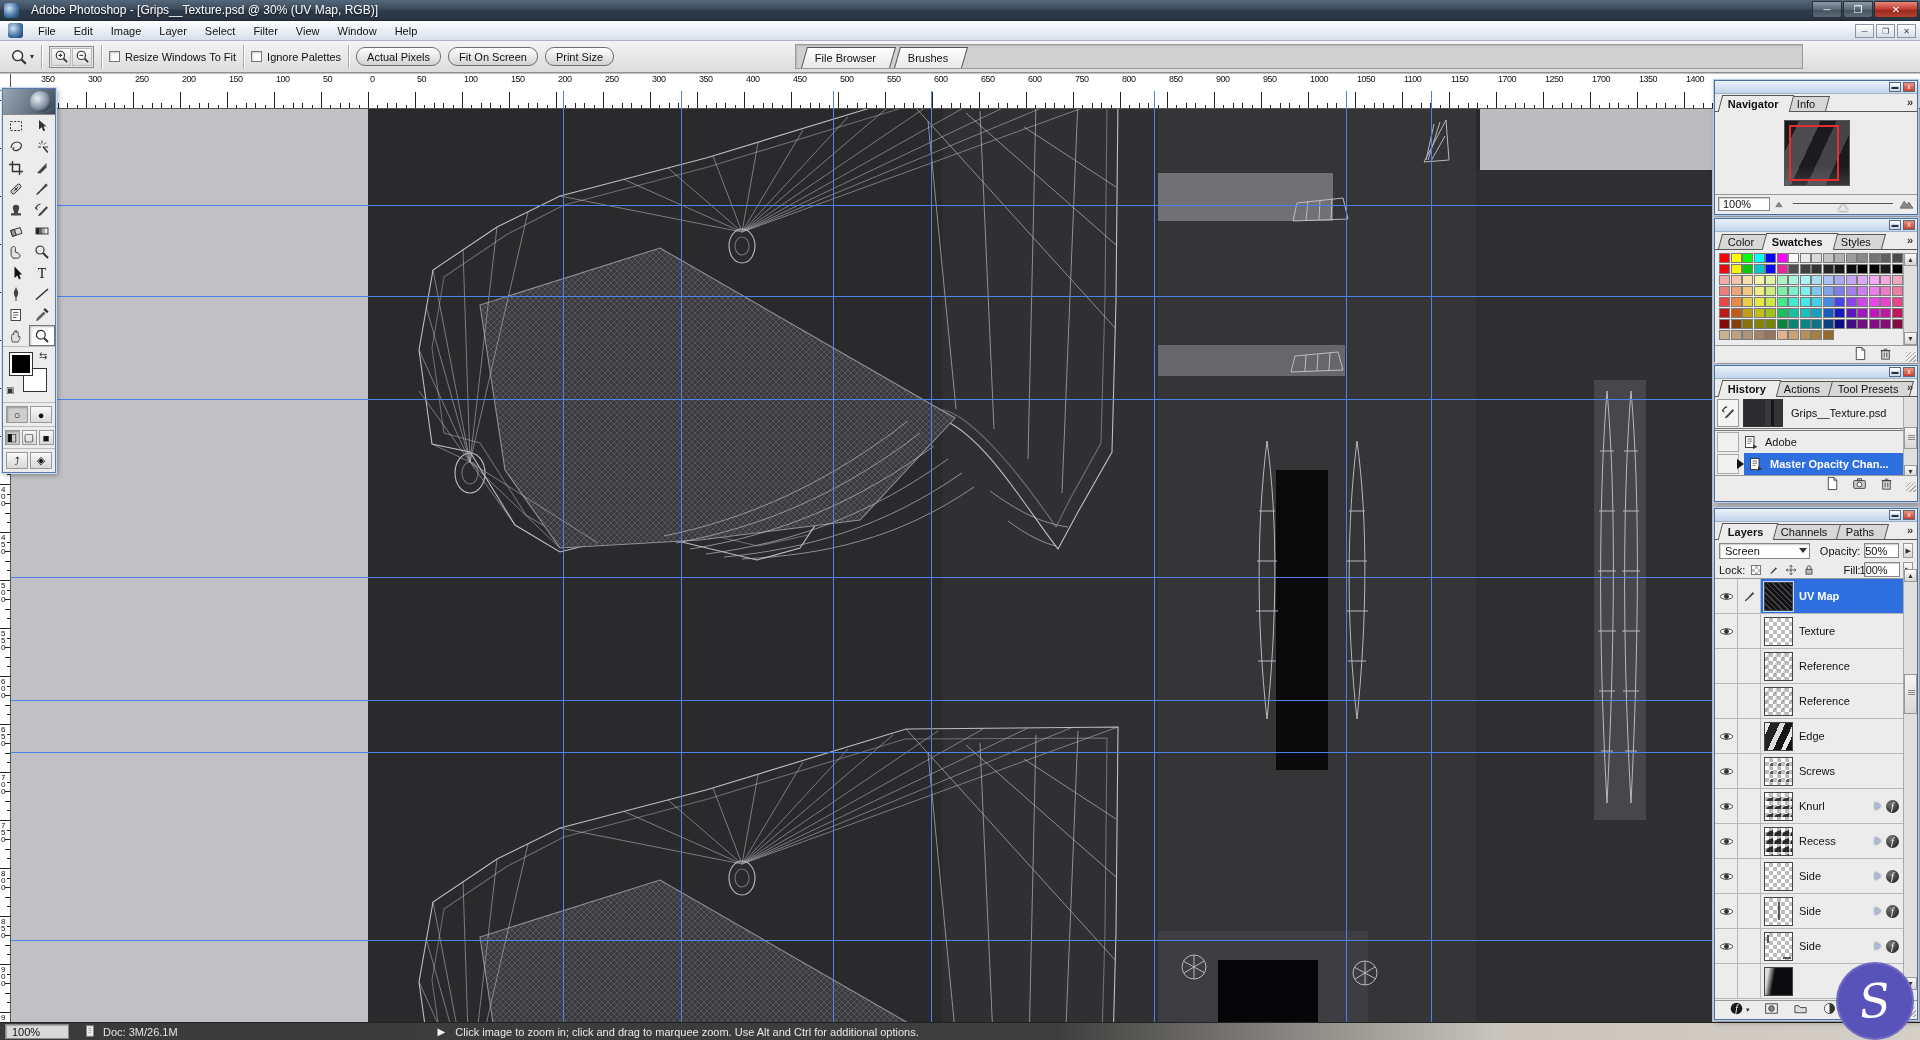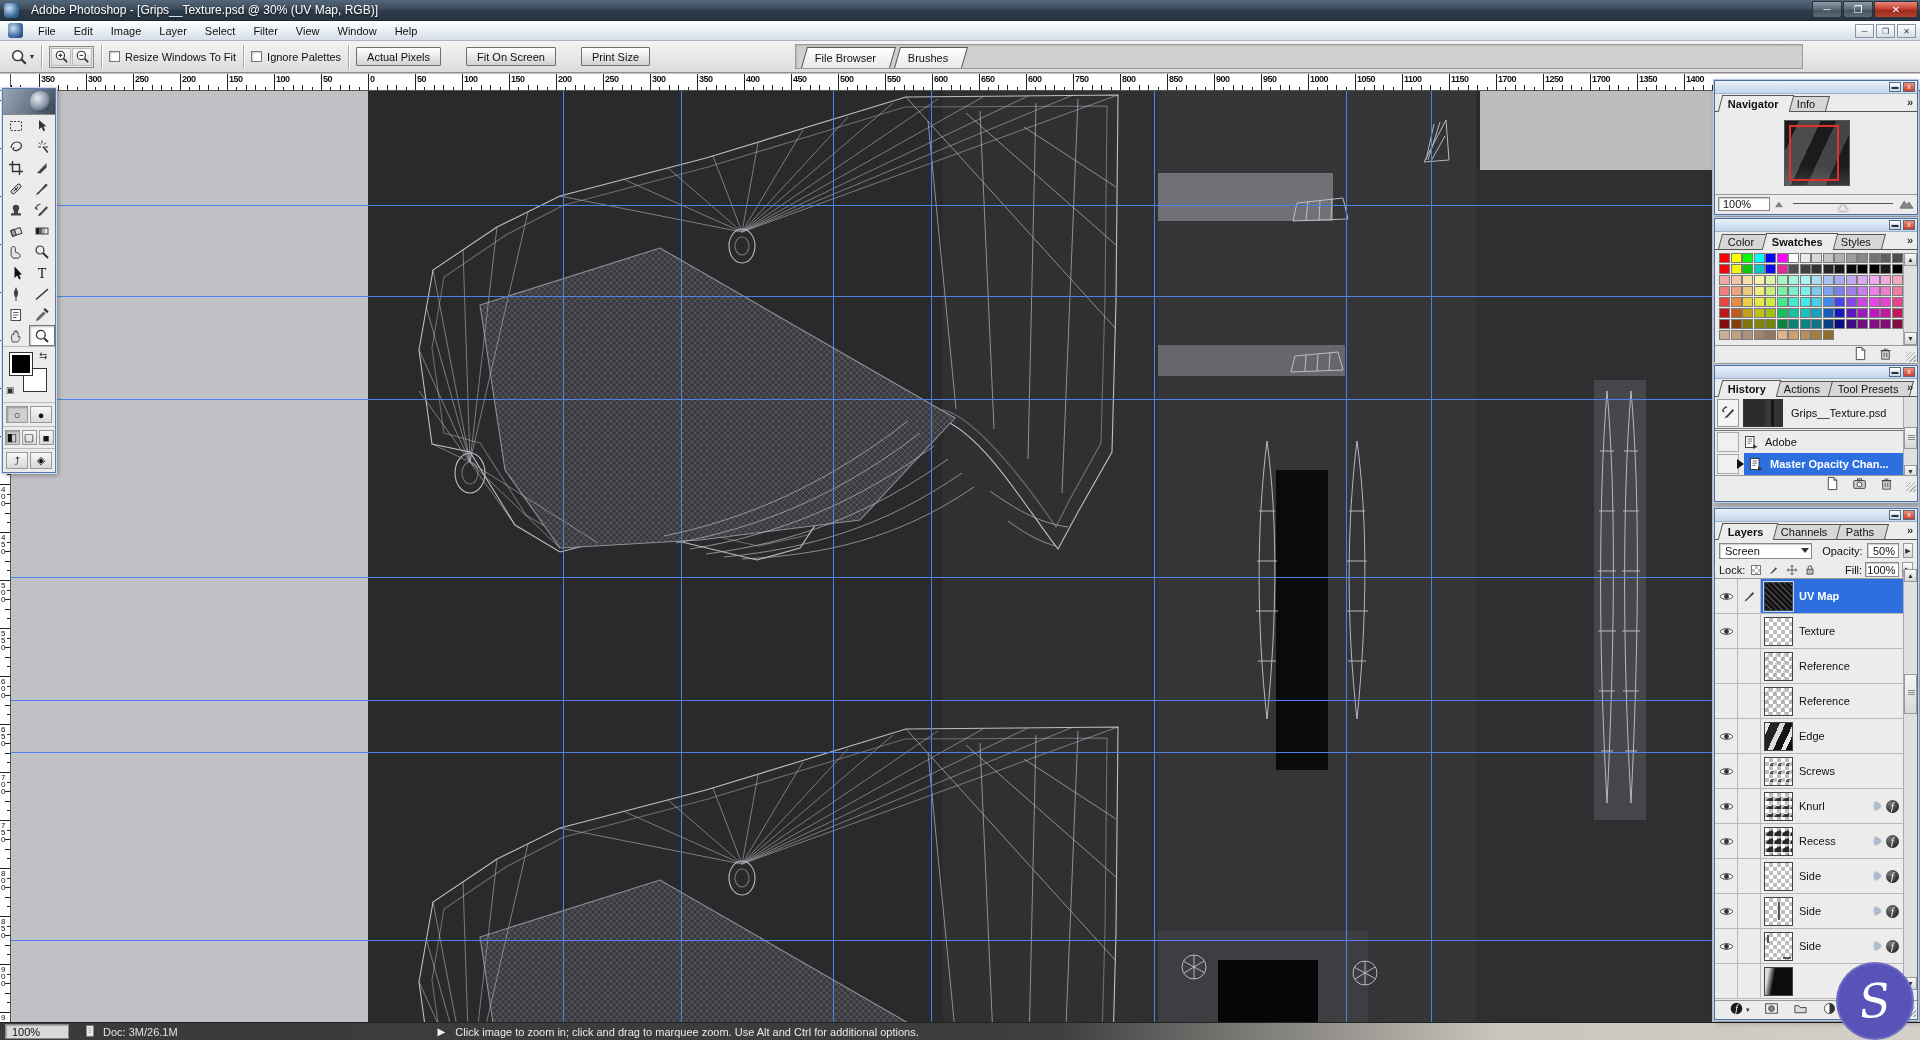--- a/index.html
+++ b/index.html
@@ -31,37 +31,37 @@
   .mitem{padding:2px 9px;color:#111;}
   .childbtns{position:absolute;right:4px;top:24px;display:flex;gap:2px;}
   .cbtn{width:19px;height:14px;border:1px solid #8a94a2;background:linear-gradient(#fff,#d8dee8);
     font-size:8px;display:flex;align-items:center;justify-content:center;color:#345;}
 
   
   .optionsbar{left:0;top:41px;width:1920px;height:32px;
     background:linear-gradient(#f4f4f4,#dcdcdc);border-bottom:1px solid #8e8e8e;
     display:flex;align-items:center;}
   .osep{width:1px;height:24px;background:#aaa;margin:0 7px;box-shadow:1px 0 0 #fff;}
-  .obtn{height:19px;border:1px solid #6e6e6e;border-radius:1px;padding:8px 10px;
-    background:linear-gradient(#ffffff,#d2d2d2);display:flex;align-items:center;margin-right:25px;}
+  .obtn{height:19px;border:1px solid #6e6e6e;border-radius:9px;padding:8px 10px;
+    background:linear-gradient(#ffffff,#d2d2d2);display:flex;align-items:center;margin-right:7px;}
   .ocheck{display:flex;align-items:center;gap:5px;}
   .cbox{width:11px;height:11px;border:1px solid #777;background:#fff;box-shadow:inset 1px 1px 2px #ccc;}
   .zgroup{display:flex;border:1px solid #888;background:#e6e6e6;padding:1px;gap:1px;}
   .zbtn{width:20px;height:18px;display:flex;align-items:center;justify-content:center;background:linear-gradient(#fafafa,#dcdcdc);border:1px solid #bbb;}
   .well{position:absolute;left:795px;top:3px;width:1008px;height:25px;
     background:#d0d0d0;border:1px solid #9a9a9a;box-shadow:inset 1px 1px 2px #b5b5b5;
     display:flex;align-items:flex-end;padding-left:8px;}
   .welltab{position:relative;height:21px;padding:0 16px 0 10px;border:1px solid #555;border-bottom:none;
     background:linear-gradient(#ffffff,#e8e8e8);transform:skewX(-16deg);margin-right:4px;
     display:flex;align-items:center;}
   .welltab>span{transform:skewX(16deg);display:block;}
 
   
   .pasteboard{left:11px;top:73px;width:1909px;height:949px;background:#c1c1c5;}
-  .hruler{left:11px;top:74px;width:1909px;height:17px;background:#fff;border-bottom:1px solid #555;overflow:hidden;font-weight:bold;}
+  .hruler{left:11px;top:74px;width:1909px;height:35px;background:#fff;border-bottom:1px solid #555;overflow:hidden;}
   .vruler{left:0;top:91px;width:11px;height:931px;background:#fff;border-right:1px solid #555;overflow:hidden;}
   .rcorner{left:0;top:74px;width:11px;height:17px;background:#fff;border-bottom:1px solid #555;border-right:1px solid #555;}
   .htick{position:absolute;bottom:0;width:1px;background:#222;}
   .hlab{position:absolute;top:0;font-size:9px;color:#111;letter-spacing:-0.5px;}
   .vtick{position:absolute;right:0;height:1px;background:#222;}
   .vlab{position:absolute;left:1px;font-size:8px;line-height:7px;color:#111;}
   .canvas-wrap{left:368px;top:91px;width:1344px;height:931px;background:#2a2a2c;}
   .guide-v{position:absolute;top:91px;height:931px;width:1px;z-index:4;}
   .guide-h{position:absolute;left:11px;width:1701px;height:1px;z-index:4;}
 
@@ -149,21 +149,21 @@
   .hrow .hmain{flex:1;height:22px;display:flex;align-items:center;gap:6px;padding-left:4px;}
   .hrow.selected .hmain{background:#2e6fe0;color:#fff;font-weight:bold;}
   .hptr{width:0;height:0;border-top:5px solid transparent;border-bottom:5px solid transparent;border-left:7px solid #111;margin-left:-2px;background:transparent;}
 
   
   .blendrow{display:flex;align-items:center;height:21px;padding:0 4px;gap:4px;}
   .blendbox{width:104px;height:16px;background:#fff;border:1px solid #888;box-shadow:inset 1px 1px 1px #ccc;
     display:flex;align-items:center;justify-content:space-between;padding:0 2px 0 5px;}
   .ddarrow{width:0;height:0;border-left:4px solid transparent;border-right:4px solid transparent;border-top:5px solid #333;}
   .valbox{width:36px;height:15px;background:#fff;border:1px solid #888;box-shadow:inset 1px 1px 1px #ccc;
-    display:flex;align-items:center;justify-content:flex-end;padding-right:3px;}
+    display:flex;align-items:center;justify-content:flex-end;padding-right:11px;}
   .spin{width:11px;height:15px;border:1px solid #999;background:linear-gradient(#fafafa,#d8d8d8);font-size:7px;
     display:flex;align-items:center;justify-content:center;color:#333;}
   .lockrow{display:flex;align-items:center;height:18px;padding:0 4px;gap:3px;border-bottom:1px solid #999;}
   .lockico{width:16px;height:14px;display:flex;align-items:center;justify-content:center;}
   .minichecker{width:10px;height:10px;border:1px solid #777;
     background:conic-gradient(#bbb 25%,#fff 0 50%,#bbb 0 75%,#fff 0);background-size:6px 6px;}
   .llist{position:relative;}
   .lrow{display:flex;height:35px;border-bottom:1px solid #b8b8b8;margin-right:14px;}
   .lc{width:23px;border-right:1px solid #b8b8b8;display:flex;align-items:center;justify-content:center;flex:none;}
   .lmain{flex:1;display:flex;align-items:center;gap:6px;padding-left:3px;min-width:0;}

